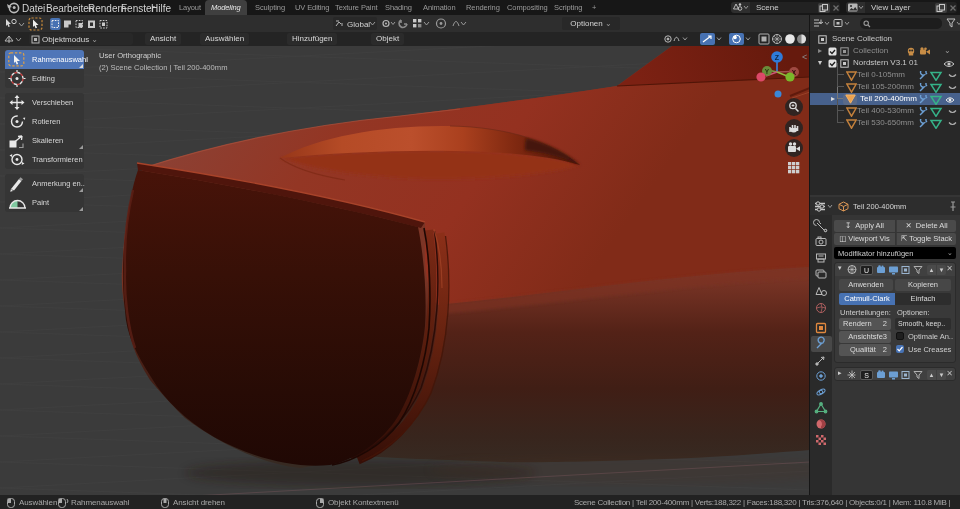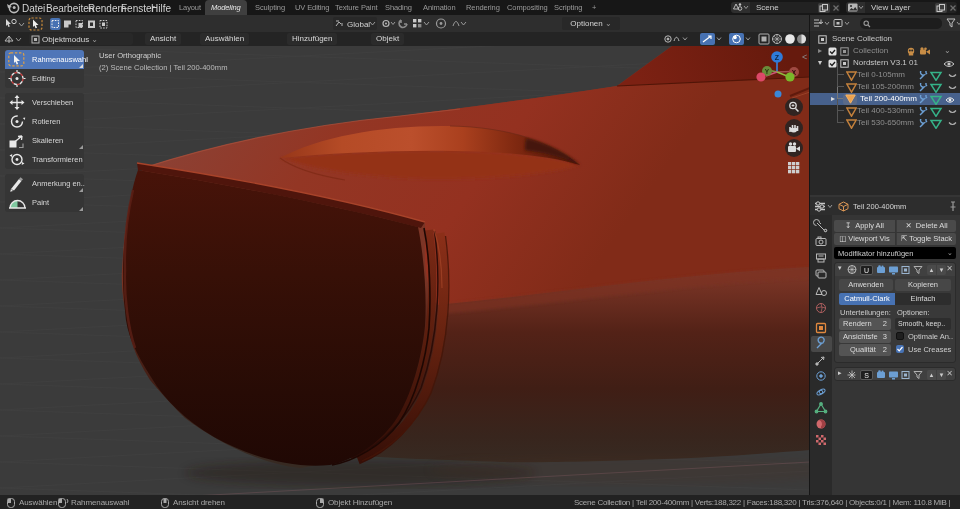--- a/index.html
+++ b/index.html
@@ -699,21 +699,21 @@
           <span style="position:absolute;right:2px;top:1px;font-size:8px;color:#bbb">✕</span>
         </div>
         <div class="pbtn" style="left:4px;top:16px;width:54px;background:#474747">Anwenden</div>
         <div class="pbtn" style="left:60px;top:16px;width:56px;background:#474747">Kopieren</div>
         <div class="pbtn" style="left:4px;top:30px;width:56px;background:#4772b3;border-radius:2px 0 0 2px;color:#fff">Catmull-Clark</div>
         <div class="pbtn" style="left:60px;top:30px;width:56px;background:#2d2d2d;border-radius:0 2px 2px 0">Einfach</div>
         <span class="plbl" style="left:5px;top:45px">Unterteilungen:</span>
         <span class="plbl" style="left:62px;top:45px">Optionen:</span>
         <div class="pbtn" style="left:4px;top:55px;width:52px;background:#545454;text-align:left;padding:0 4px">Rendern<span style="float:right">2</span></div>
         <div class="pbtn" style="left:60px;top:55px;width:56px;background:#2d2d2d;text-align:left;padding:0 3px;font-size:7px">Smooth, keep..</div>
-        <div class="pbtn" style="left:4px;top:68px;width:52px;background:#545454;text-align:left;padding:0 4px">Ansichtsfe<span style="float:right">3</span></div>
+        <div class="pbtn" style="left:4px;top:68px;width:52px;background:#545454;text-align:right;padding:0 4px">Ansichtsfe<span style="float:right">3</span></div>
         <div class="abs" style="left:61px;top:69px;width:8px;height:8px;background:#1f1f1f;border:1px solid #101010;border-radius:2px"></div>
         <span class="plbl" style="left:73px;top:69px">Optimale An..</span>
         <div class="pbtn" style="left:4px;top:81px;width:52px;background:#545454;text-align:center;padding:0 4px">Qualität<span style="float:right">2</span></div>
         <div class="abs" style="left:61px;top:82px;width:8px;height:8px;background:#4772b3;border-radius:2px">
           <svg width="8" height="8" viewBox="0 0 8 8">
               <path d="M1.5,4 l1.7,1.8 L6.5,2" stroke="#fff" stroke-width="1.2" fill="none"></path>
             </svg>
         </div>
         <span class="plbl" style="left:73px;top:82px">Use Creases</span>
       </div>
@@ -756,16 +756,16 @@
     <span class="stxt" style="left:71px">Rahmenauswahl</span>
     <svg class="abs" style="left:160px;top:2.5px" width="10" height="10" viewBox="0 0 10 10">
       <rect x="1.5" y="0.5" width="7" height="9" rx="3" fill="none" stroke="#a9a9a9"></rect>
       <rect x="3.5" y="0.5" width="3" height="4.5" fill="#a9a9a9"></rect>
     </svg>
     <span class="stxt" style="left:173px">Ansicht drehen</span>
     <svg class="abs" style="left:315px;top:2.5px" width="10" height="10" viewBox="0 0 10 10">
       <rect x="1.5" y="0.5" width="7" height="9" rx="3" fill="none" stroke="#a9a9a9"></rect>
       <rect x="5" y="0.5" width="3.5" height="4.5" fill="#a9a9a9"></rect>
     </svg>
-    <span class="stxt" style="left:328px">Objekt Hinzufügen</span>
+    <span class="stxt" style="left:328px">Objekt Kontextmenü</span>
     <span class="stxt" style="left:574px;letter-spacing:-0.25px">Scene Collection | Teil 200-400mm | Verts:188,322 | Faces:188,320 | Tris:376,640 | Objects:0/1 | Mem: 110.8 MiB | v2.83</span>
   </div>
 </div>
 
 </body></html>

